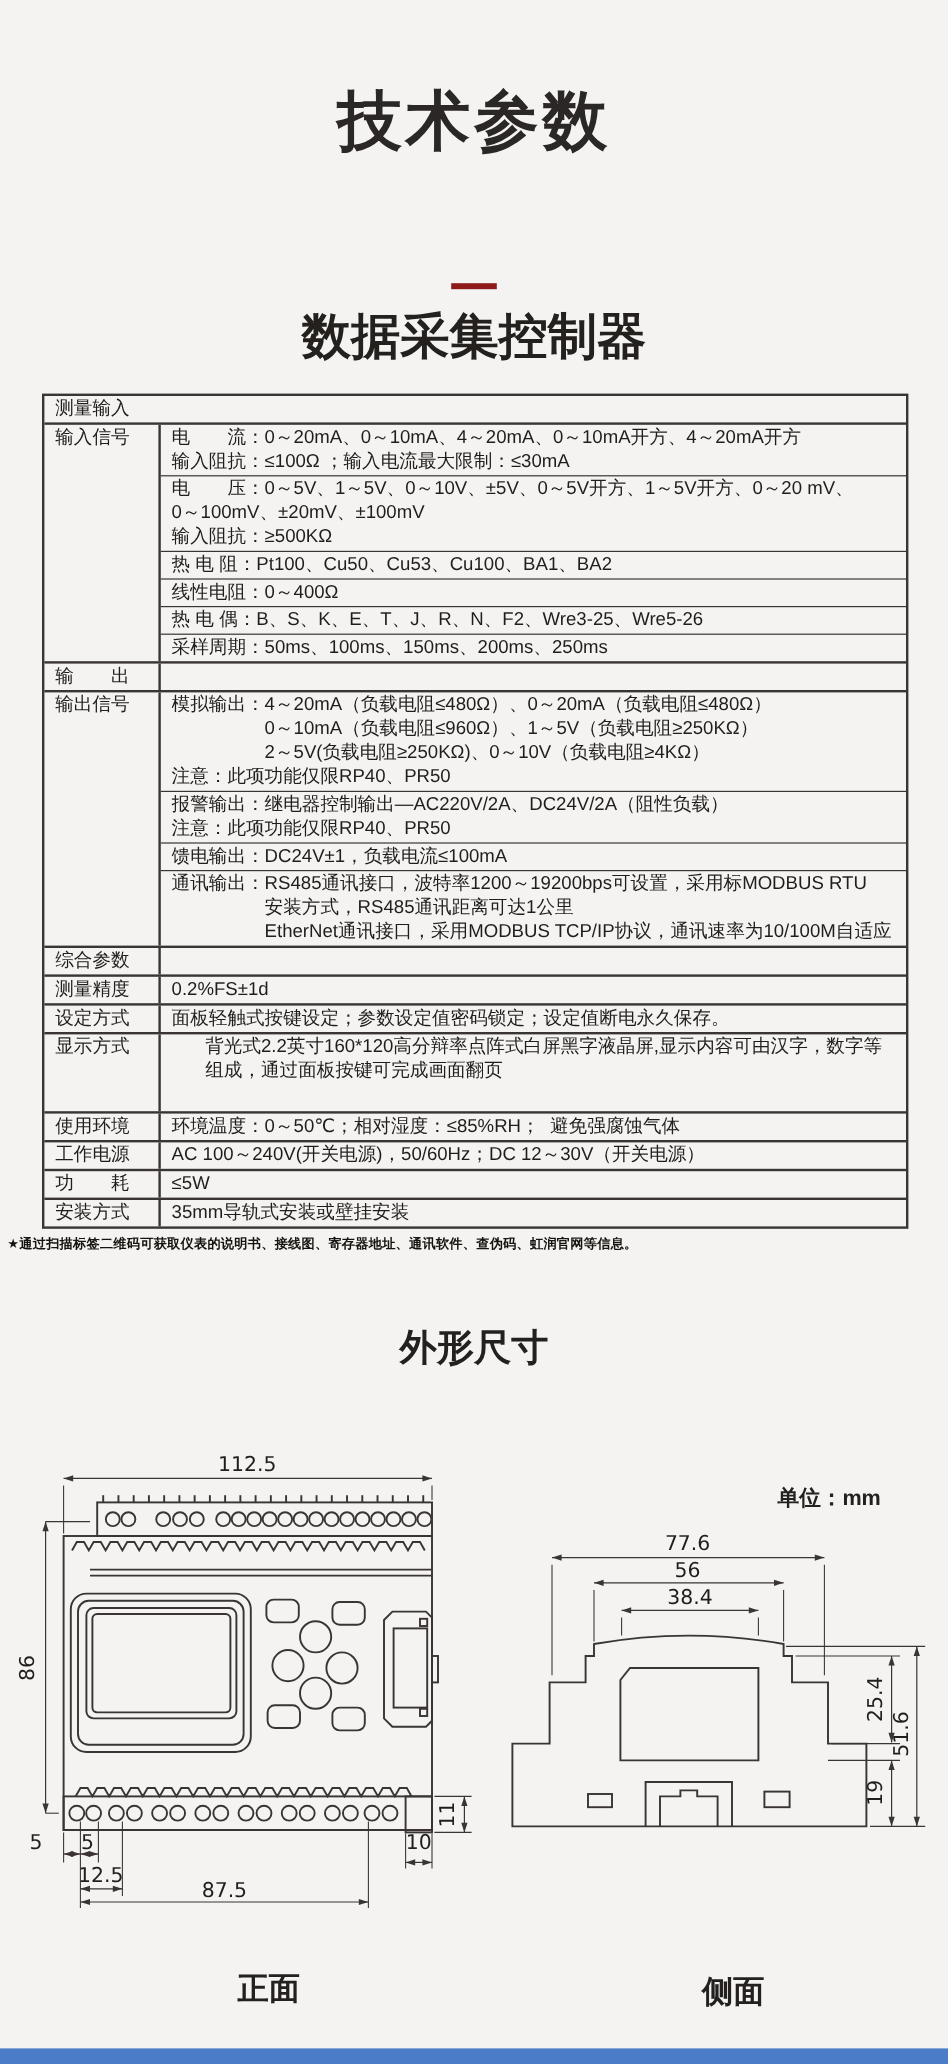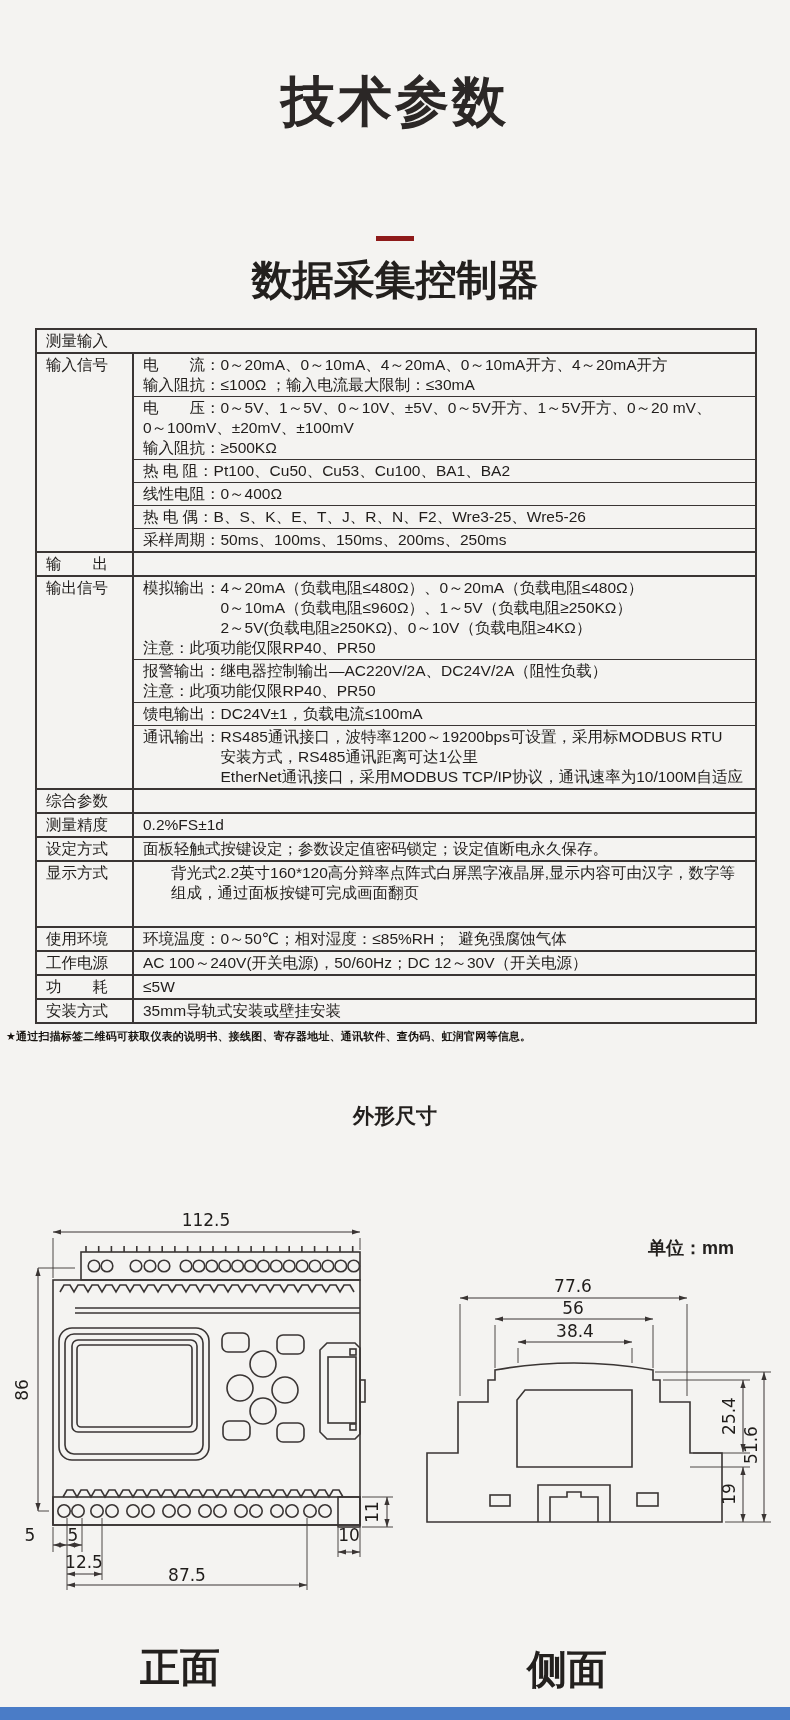--- a/index.html
+++ b/index.html
@@ -23,24 +23,24 @@
   .t-label{flex:0 0 97px;width:97px;border-right:2px solid var(--line);padding:1px 2px 1px 9px;box-sizing:border-box;white-space:pre;}
   .t-label.full{flex:1;width:auto;border-right:none;}
   .t-content{flex:1;min-width:0;}
   .t-sub{border-top:1.5px solid var(--line);padding:1px 2px 1px 9px;}
   .t-sub:first-child{border-top:none;}
   .t-val{padding:1px 2px 1px 9px;}
   .t-line{white-space:pre;overflow:hidden;}
 
   .star-note{position:absolute;left:6px;top:1029px;width:780px;font-size:11px;font-weight:bold;
     color:#17130f;white-space:pre;letter-spacing:0.2px;}
-  .dim-title{position:absolute;left:0;top:1102px;width:790px;text-align:center;font-size:21px;font-weight:bold;}
+  .dim-title{position:absolute;left:0;top:1102px;width:790px;text-align:center;font-size:31px;font-weight:bold;}
   .unit-label{position:absolute;left:648px;top:1236px;width:140px;font-size:18px;font-weight:bold;}
 
-  .view-label{position:absolute;font-size:40px;font-weight:bold;width:140px;text-align:center;}
+  .view-label{position:absolute;font-size:26px;font-weight:bold;width:140px;text-align:right;}
   .view-label.front{left:110px;top:1640px;}
   .view-label.side{left:497px;top:1642px;}
 
   .footer-bar{position:absolute;left:0;top:1707px;width:790px;height:13px;}
 
   
   svg{position:absolute;overflow:visible;}
   .draw *{fill:none;stroke:var(--line);stroke-width:1.6;stroke-linejoin:miter;}
   .dims line{stroke:var(--line);stroke-width:1;}
   .dims line.ext{stroke-width:0.9;}

